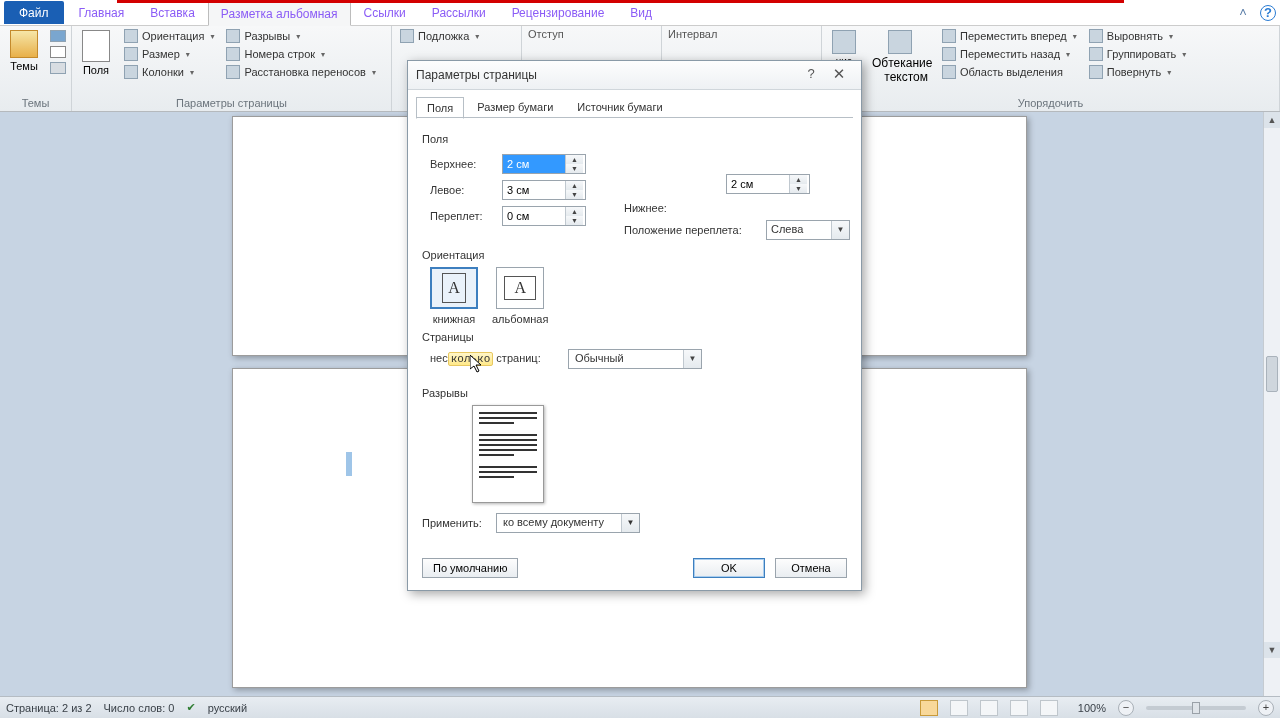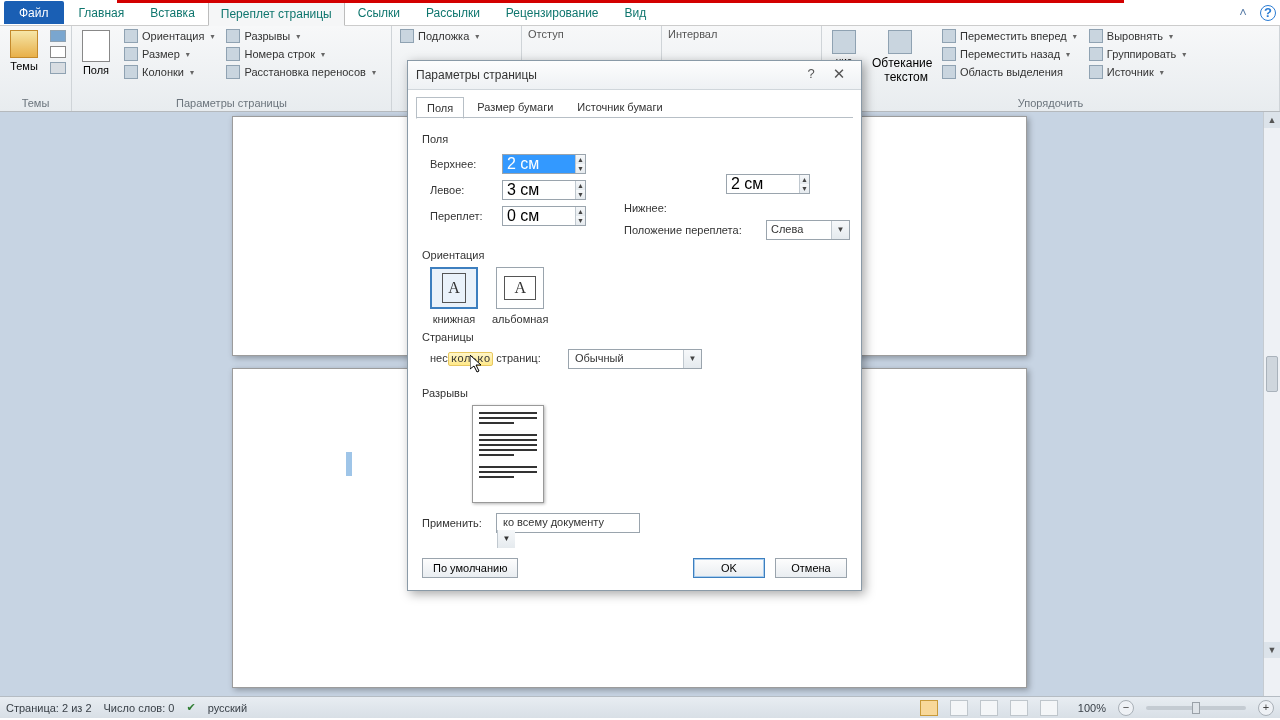--- a/index.html
+++ b/index.html
@@ -1,20 +1,20 @@
 <!DOCTYPE html>
 <html><head>
 <meta charset="utf-8">
 <style>
 * { box-sizing: border-box; margin: 0; padding: 0; font-family: "Segoe UI", Tahoma, sans-serif; }
 body { width: 1280px; height: 720px; overflow: hidden; background: #fff; position: relative; }
 
 
 .ribbon-tabs { display: flex; align-items: center; background: #fff; border-bottom: 1px solid #ccc; height: 26px; padding-left: 4px; }
-.ribbon-tabs .tab { padding: 4px 12px; font-size: 12px; color: #0f766e; border: 1px solid transparent; border-bottom: none; cursor: pointer; }
+.ribbon-tabs .tab { padding: 4px 12px; font-size: 12px; color: #8b5cf6; border: 1px solid transparent; border-bottom: none; cursor: pointer; }
 .ribbon-tabs .tab.file { background: #1a5fb4; color: #fff; border-radius: 2px 2px 0 0; padding: 4px 14px; margin-right: 2px; }
 .ribbon-tabs .tab.active { background: #f5f6f7; border-color: #bcbcbc; border-bottom: 1px solid #f5f6f7; position: relative; top: 1px; }
 .ribbon-tabs .spacer { flex: 1; }
 .ribbon-tabs .top-icon { width: 18px; height: 18px; margin: 0 4px; color: #5b7ea8; font-size: 13px; text-align: center; line-height: 18px; }
 
 
 .top-red-line { position: absolute; top: 0; left: 117px; width: 1007px; height: 3px; background: #d30000; z-index: 2; }
 
 
 .ribbon { background: linear-gradient(#f7f8f9, #e8ecef); height: 86px; display: flex; border-bottom: 1px solid #b5b9bd; font-size: 11px; }
@@ -61,21 +61,21 @@
 .dialog-tabs .dtab { padding: 4px 10px; font-size: 11px; color: #333; border: 1px solid transparent; cursor: pointer; }
 .dialog-tabs .dtab.active { border: 1px solid #b7bfc6; border-bottom: 1px solid #fff; background: #fff; position: relative; top: 1px; }
 .dialog-tabs-border { border-bottom: 1px solid #b7bfc6; margin: 0 8px; position: relative; top: -1px; }
 
 .dialog-body { padding: 8px 14px 12px 14px; font-size: 11px; color: #333; }
 .section-title { font-size: 11px; margin: 6px 0 6px 0; }
 .field-row { display: flex; align-items: center; gap: 8px; margin: 3px 0 3px 8px; }
 .field-row label { width: 64px; }
 .field-row.wide label { width: 120px; }
 .spinner { display: flex; width: 84px; border: 1px solid #9aa4ad; background: #fff; height: 20px; }
-.spinner input { border: none; width: 72px; padding: 2px 4px; font-size: 16px; outline: none; }
+.spinner input { border: none; width: 62px; padding: 2px 4px; font-size: 11px; outline: none; }
 .spinner input.sel { background: #3399ff; color: #fff; }
 .spinner .arrows { width: 18px; border-left: 1px solid #c0c8cf; display: flex; flex-direction: column; }
 .spinner .arrows div { flex: 1; text-align: center; font-size: 7px; line-height: 9px; color: #444; background: linear-gradient(#f6f8fa,#e5eaee); cursor: pointer; }
 .combo { display: flex; width: 84px; border: 1px solid #9aa4ad; background: #fff; height: 20px; }
 .combo span { flex: 1; padding: 2px 4px; font-size: 11px; }
 .combo .cbtn { width: 18px; border-left: 1px solid #c0c8cf; text-align: center; font-size: 8px; line-height: 18px; color: #444; background: linear-gradient(#f6f8fa,#e5eaee); cursor: pointer; }
 
 .fields-grid { display: flex; gap: 30px; }
 .fields-col { display: flex; flex-direction: column; }
 
@@ -89,21 +89,21 @@
 .pages-combo { display: flex; width: 134px; border: 1px solid #9aa4ad; background: #fff; height: 20px; }
 .pages-combo span { flex: 1; padding: 2px 6px; font-size: 11px; }
 .pages-combo .cbtn { width: 18px; border-left: 1px solid #c0c8cf; text-align: center; font-size: 8px; line-height: 18px; color: #444; background: linear-gradient(#f6f8fa,#e5eaee); cursor: pointer; }
 
 .highlight { display: inline-block; background: linear-gradient(#fff6c8,#ffe98a); border: 1px solid #e8c860; padding: 0 2px; border-radius: 2px; font-family: Liberation Mono, monospace; }
 
 .preview-box { width: 72px; height: 98px; border: 1px solid #999; box-shadow: 1px 1px 3px rgba(0,0,0,.3); margin: 6px 0 6px 50px; padding: 6px 6px; display: flex; flex-direction: column; gap: 3px; }
 .preview-box .ln { height: 2px; background: #333; }
 .preview-box .ln.short { width: 60%; }
 
-.apply-combo { display: flex; width: 144px; border: 1px solid #9aa4ad; background: #fff; height: 20px; flex-direction: column; }
+.apply-combo { display: flex; width: 144px; border: 1px solid #9aa4ad; background: #fff; height: 20px; }
 .apply-combo span { flex: 1; padding: 2px 6px; font-size: 11px; }
 .apply-combo .cbtn { width: 18px; border-left: 1px solid #c0c8cf; text-align: center; font-size: 8px; line-height: 18px; background: linear-gradient(#f6f8fa,#e5eaee); cursor: pointer; }
 
 .dialog-buttons { display: flex; align-items: flex-end; gap: 10px; padding: 10px 14px 12px 14px; }
 .dialog-buttons .spacer { flex: 1; }
 .dlg-btn { min-width: 72px; padding: 3px 10px; font-size: 11px; border: 1px solid #9aa4ad; background: linear-gradient(#fdfdfd,#e9edf1); cursor: pointer; }
 .dlg-btn.primary { border: 1px solid #3d7fbf; box-shadow: inset 0 0 0 1px #a9cdee; }
 
 .cursor-arrow { position: absolute; left: 470px; top: 355px; z-index: 200; pointer-events: none; }
 
@@ -113,21 +113,21 @@
 </style>
 </head>
 <body>
 
 <div class="top-red-line"></div>
 
 <div class="ribbon-tabs">
   <div class="tab file">Файл</div>
   <div class="tab">Главная</div>
   <div class="tab">Вставка</div>
-  <div class="tab active">Переплет страницы</div>
+  <div class="tab active">Разметка альбомная</div>
   <div class="tab">Ссылки</div>
   <div class="tab">Рассылки</div>
   <div class="tab">Рецензирование</div>
   <div class="tab">Вид</div>
   <div class="spacer"></div>
   <div class="top-icon">˄</div>
   <div class="top-icon" style="color:#2b7cd3;border:1px solid #2b7cd3;border-radius:9px;width:16px;height:16px;line-height:14px;font-weight:bold;">?</div>
 </div>
 
 <div class="ribbon">
@@ -247,21 +247,21 @@
             <span>Выровнять</span>
             <span class="dd">▾</span>
           </div>
         <div class="small-btn">
             <span class="ic"></span>
             <span>Группировать</span>
             <span class="dd">▾</span>
           </div>
         <div class="small-btn">
             <span class="ic"></span>
-            <span>Источник</span>
+            <span>Повернуть</span>
             <span class="dd">▾</span>
           </div>
       </div>
     </div>
     <div class="group-label">Упорядочить</div>
   </div>
 </div>
 
 <div class="doc-area">
   <div class="page p1"></div>

